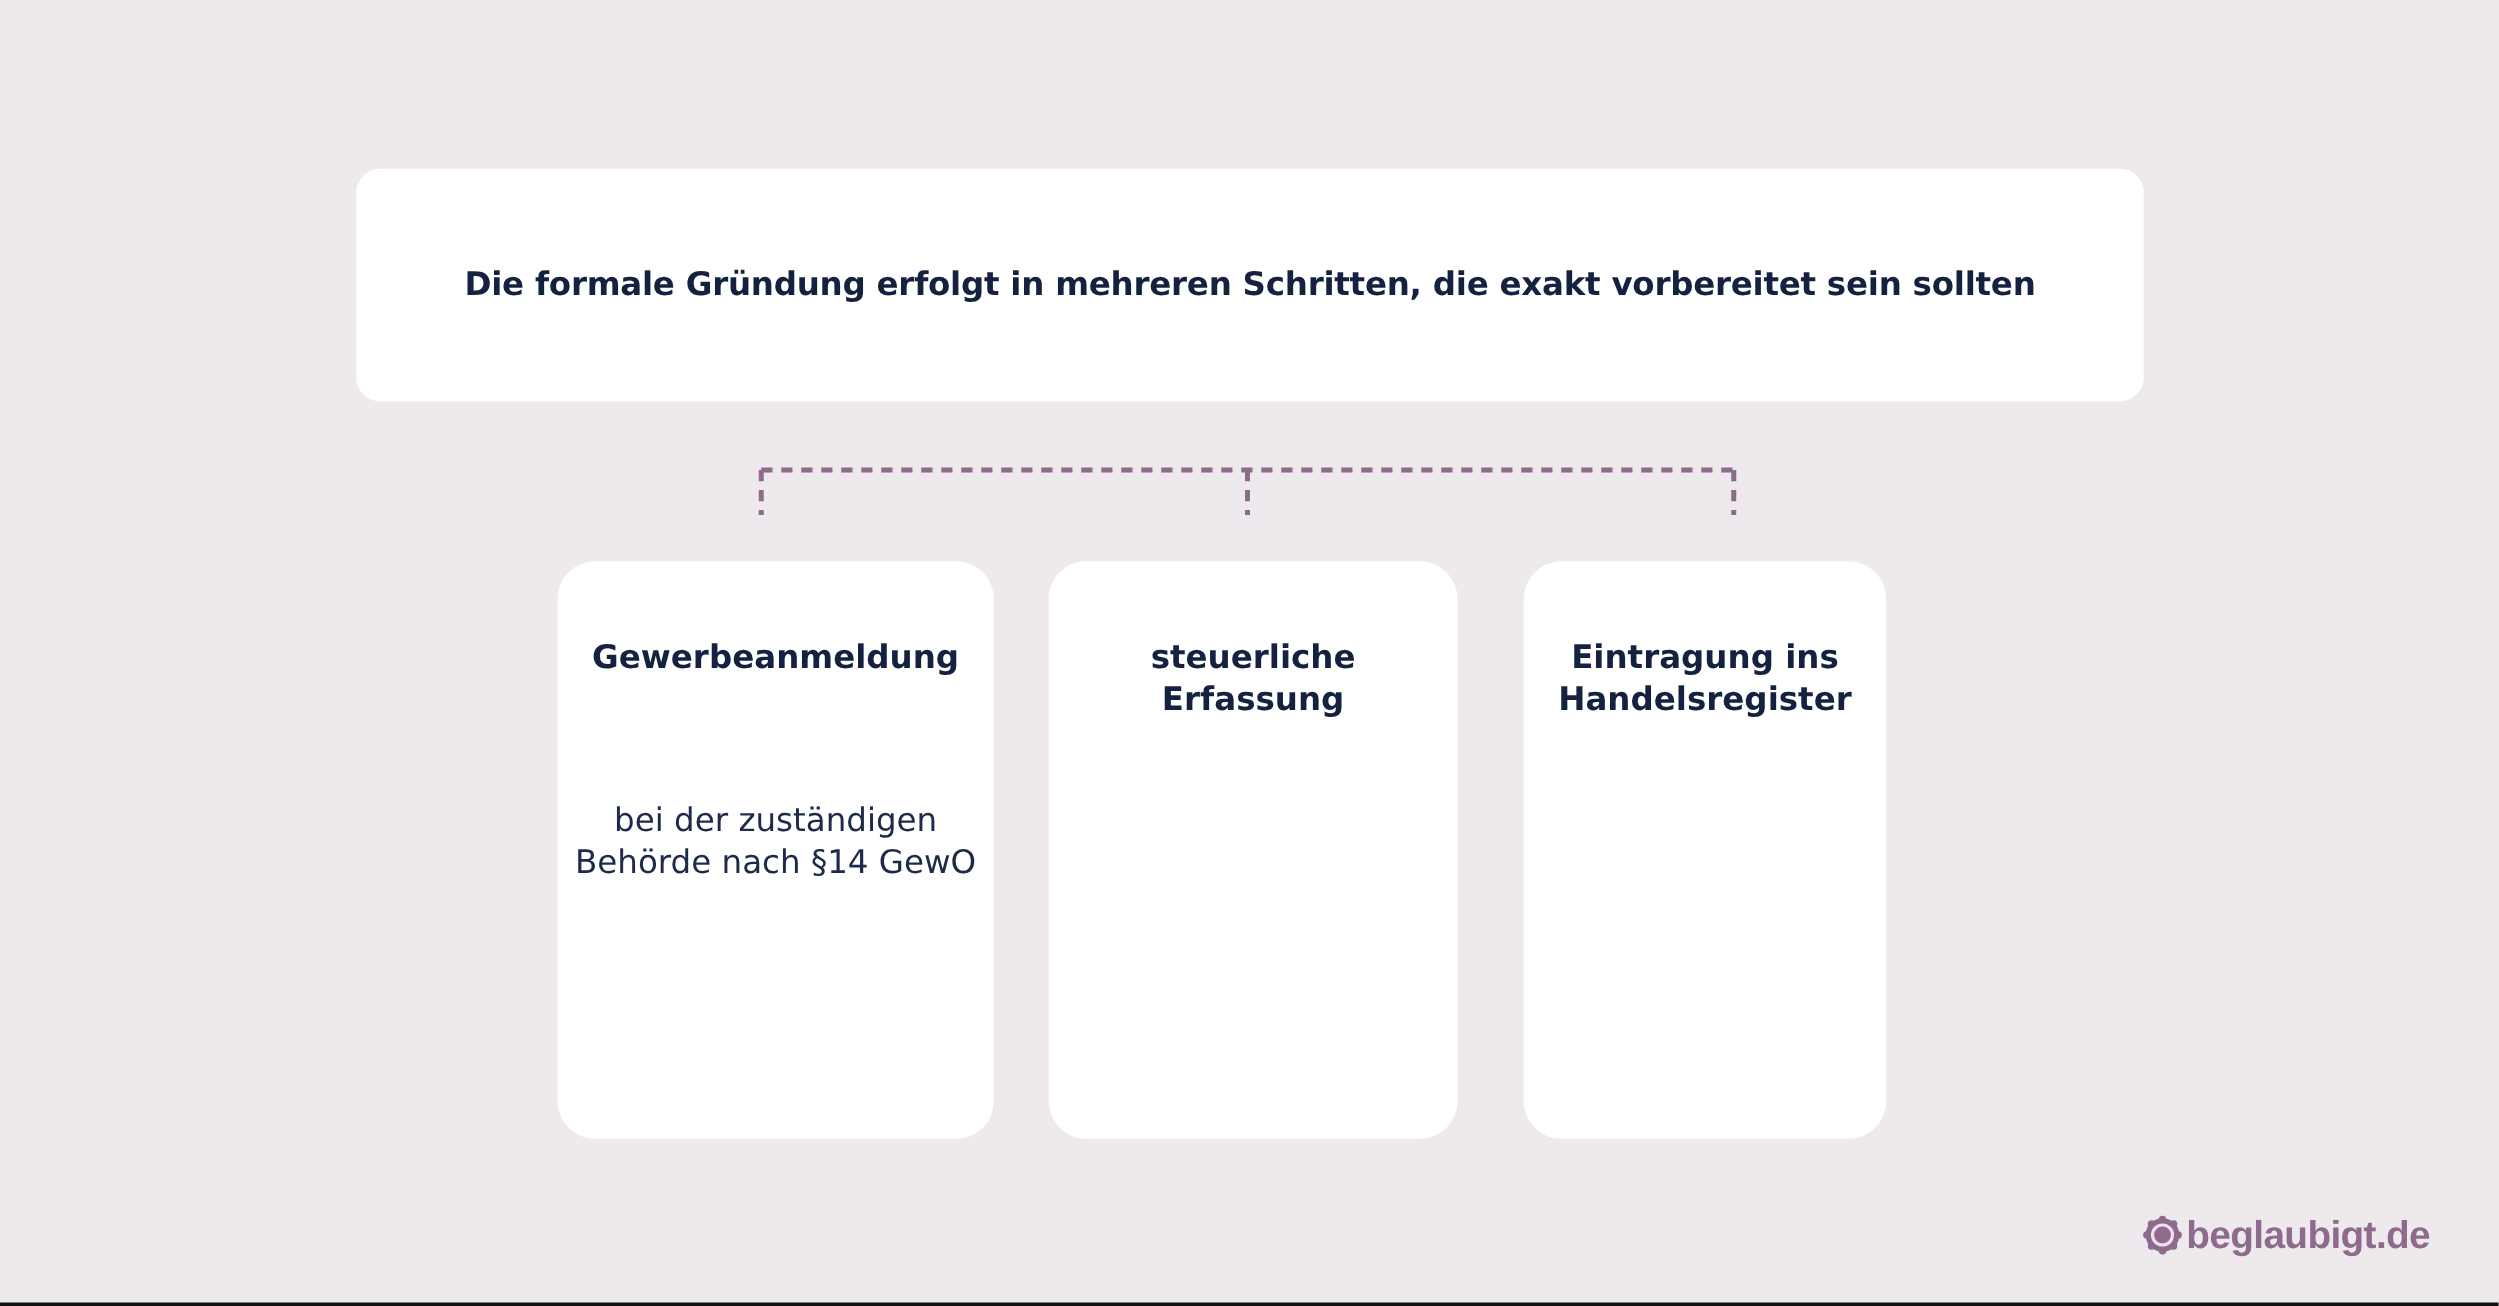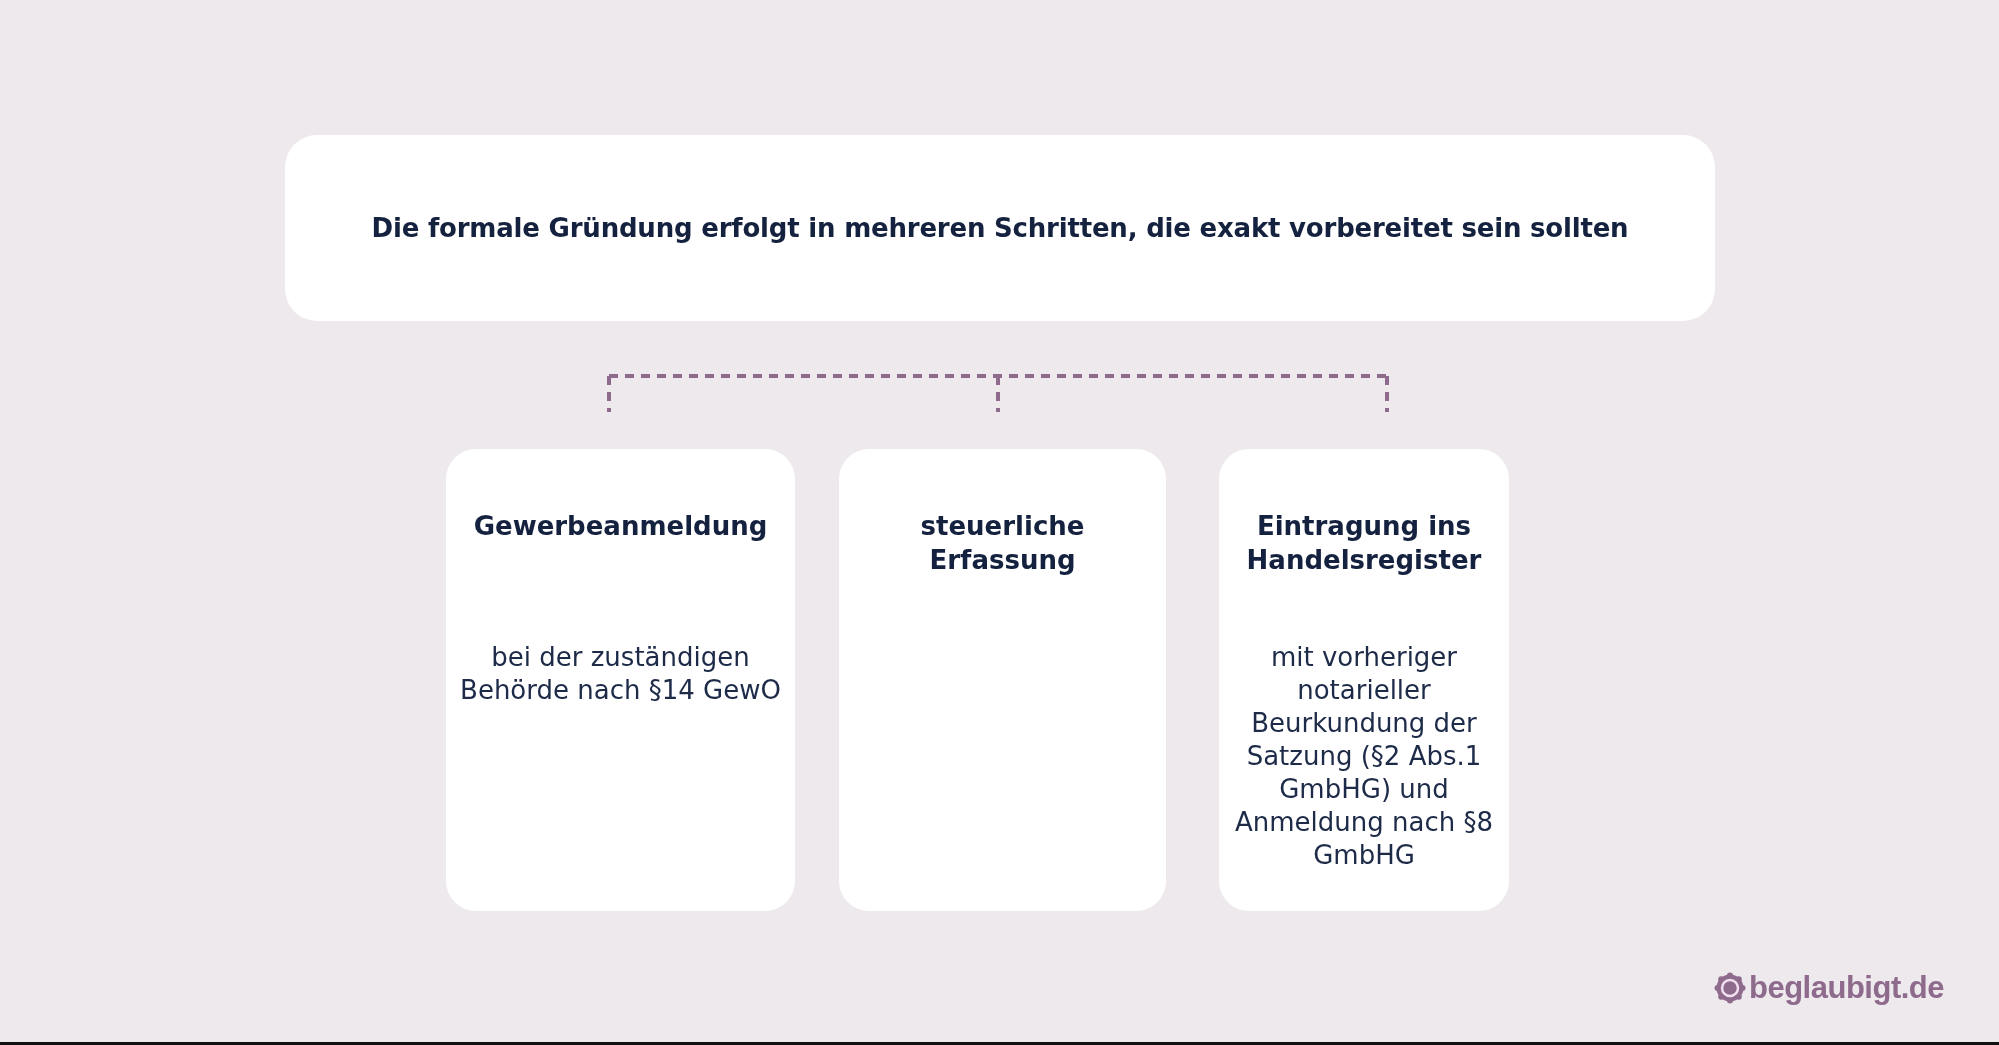--- a/index.html
+++ b/index.html
@@ -8,21 +8,21 @@
     background: #eee9ed;
     font-family: "Liberation Sans", "DejaVu Sans", sans-serif;
     color: #15223f;
     position: relative;
   }
   .top-box {
     position: absolute;
     left: 285px; top: 135px;
     width: 1430px; height: 186px;
     background: #ffffff;
-    border-radius: 32px;
+    border-radius: 19px;
     display: flex; align-items: center; justify-content: center;
   }
   .top-box .title {
     font-family: "DejaVu Sans", sans-serif;
     font-weight: bold;
     font-size: 26px;
     letter-spacing: -0.2px;
     color: #15223f;
     white-space: nowrap;
   }
@@ -95,21 +95,20 @@
   <div class="card-title">Gewerbeanmeldung</div>
   <div class="card-body">bei der zuständigen Behörde nach §14 GewO</div>
 </div>
 
 <div class="card card-2">
   <div class="card-title">steuerliche Erfassung</div>
 </div>
 
 <div class="card card-3">
   <div class="card-title">Eintragung ins Handelsregister</div>
-  <div class="card-body">mit vorheriger notarieller Beurkundung der Satzung (§2 Abs.1 GmbHG) und Anmeldung nach §8 GmbHG</div>
 </div>
 
 <div class="brand">
   <svg width="32" height="32" viewBox="0 0 32 32">
     <g fill="#8e6b8c">
       <circle cx="16" cy="16" r="13.5"></circle>
       <circle cx="16" cy="3.5" r="3"></circle>
         <circle cx="16" cy="28.5" r="3"></circle>
       <circle cx="3.5" cy="16" r="3"></circle>
         <circle cx="28.5" cy="16" r="3"></circle>

